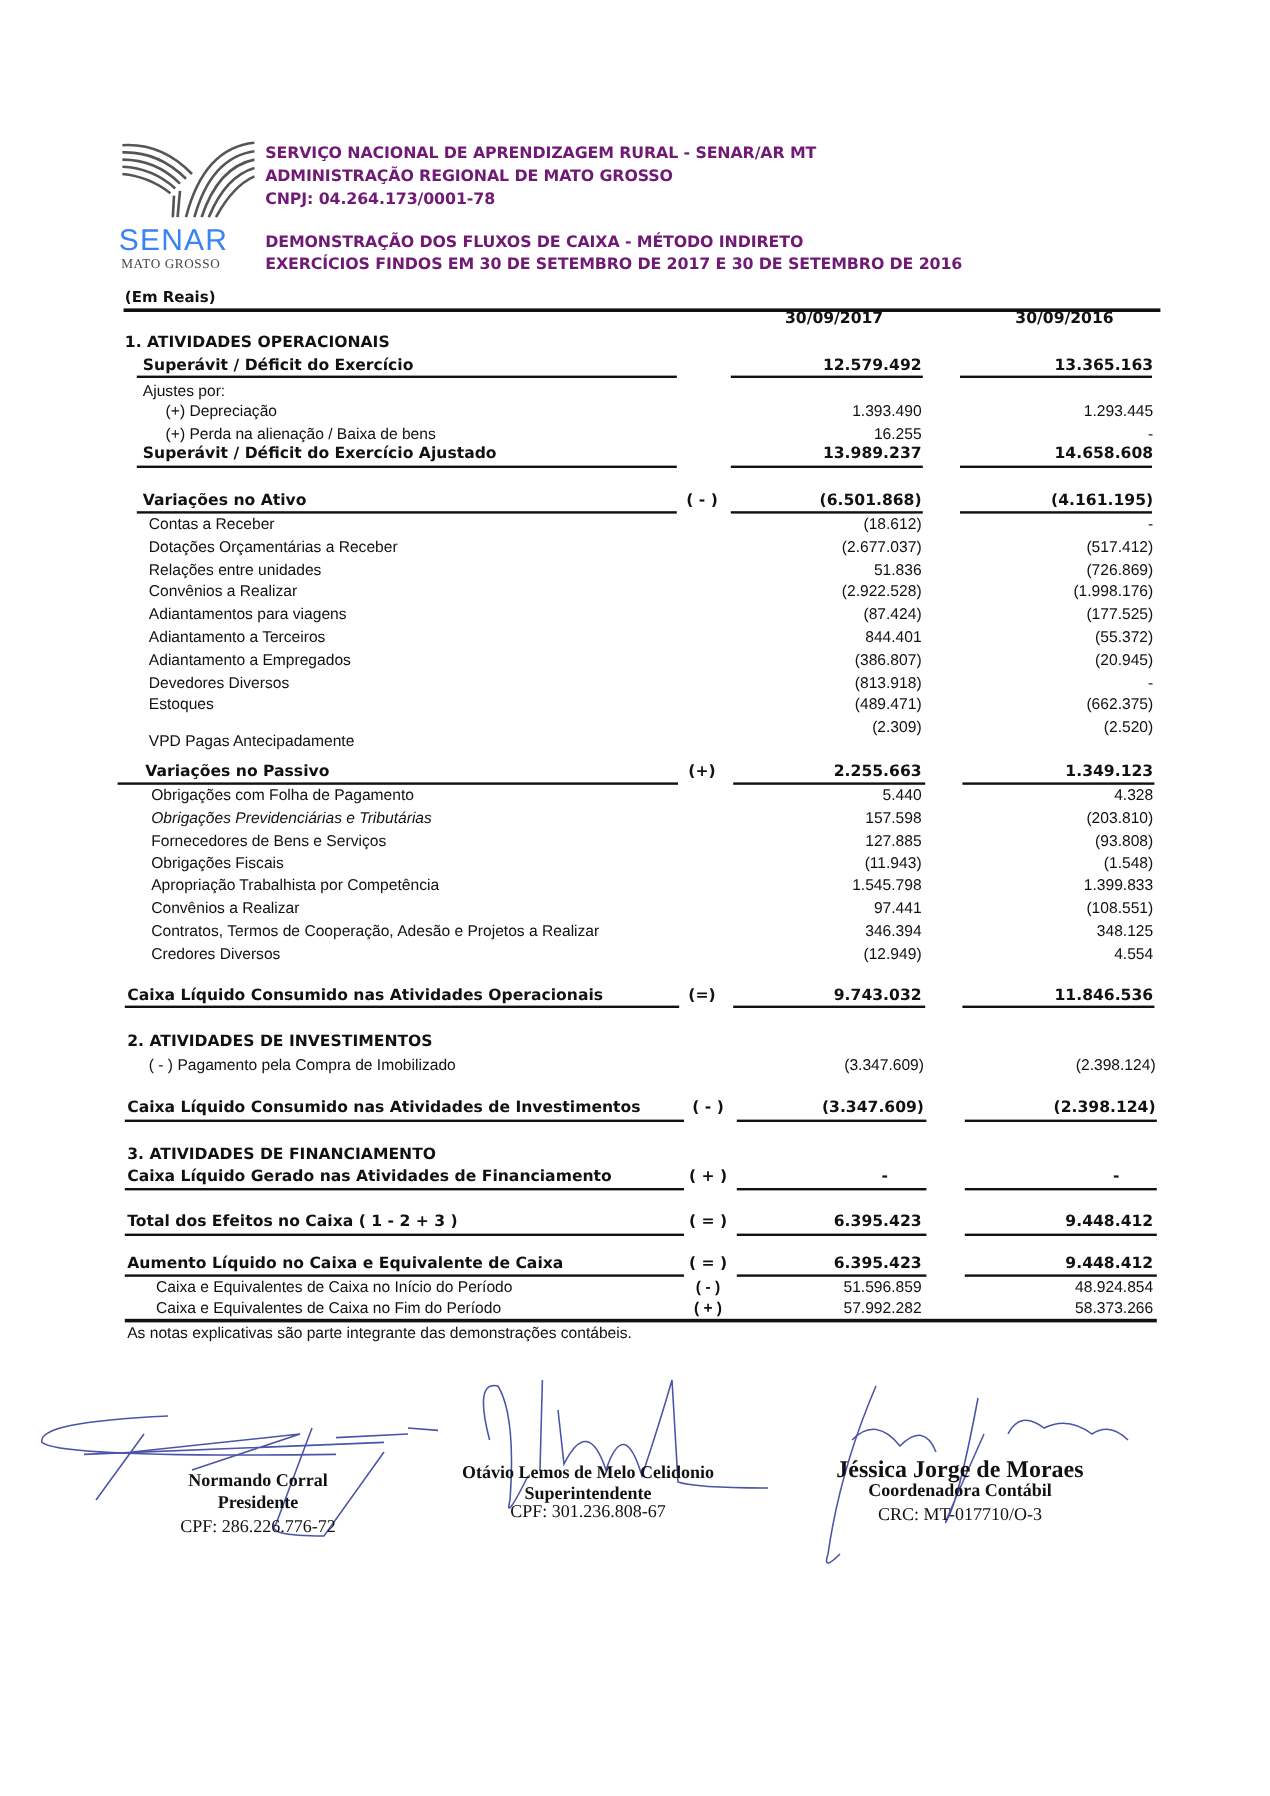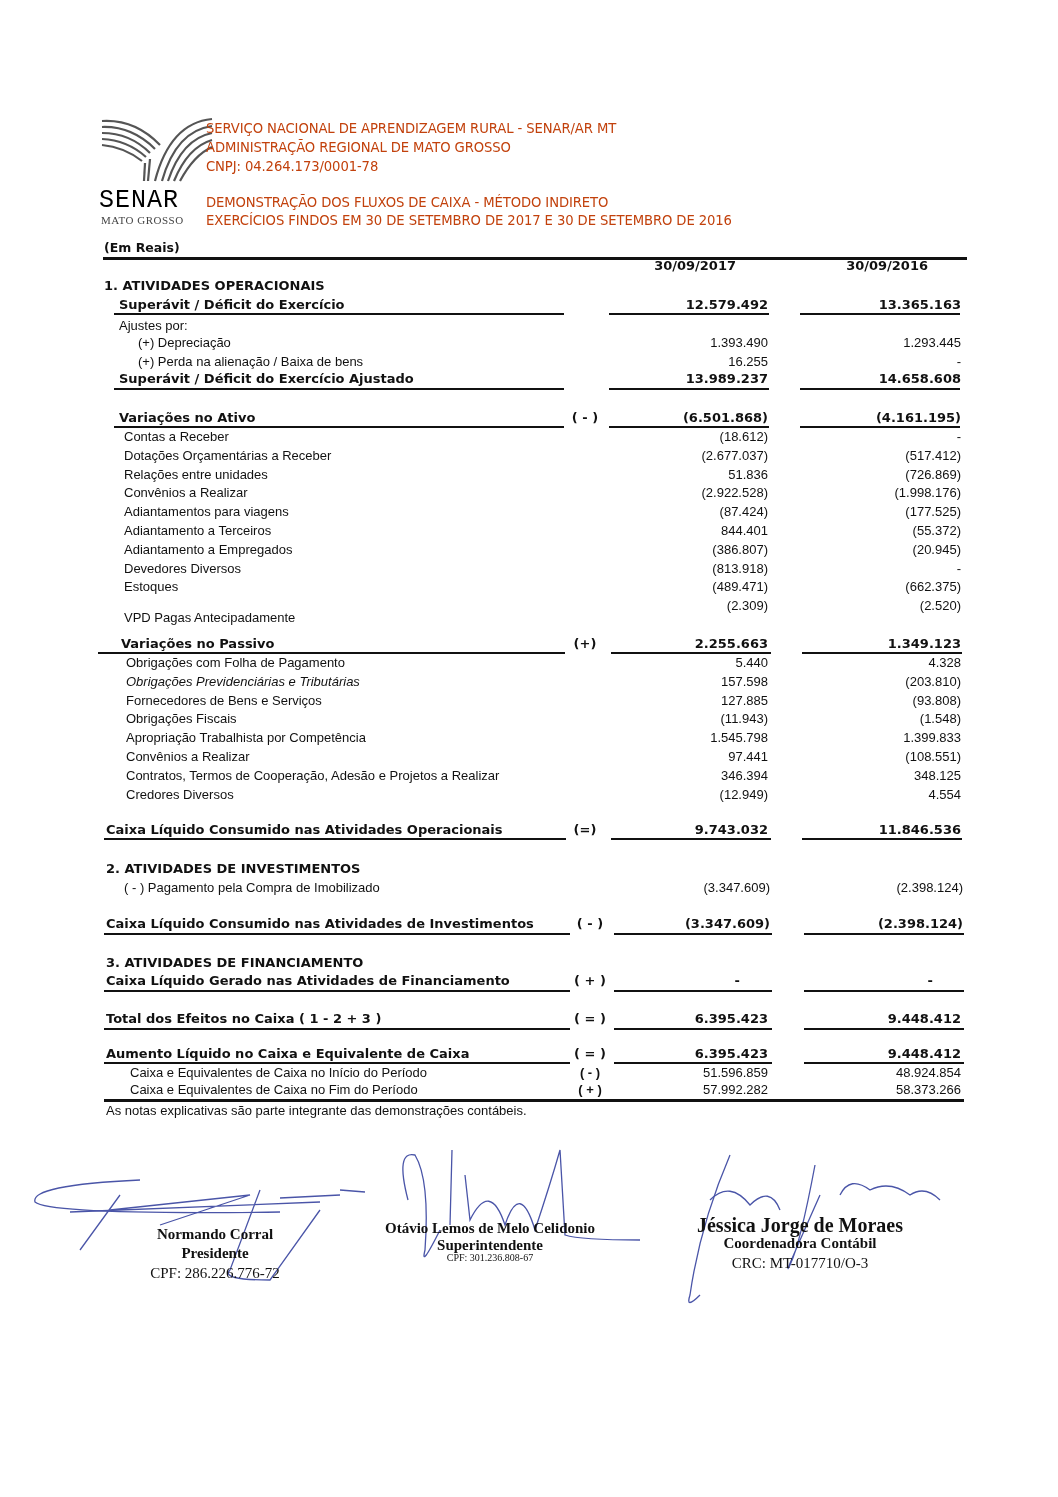--- a/index.html
+++ b/index.html
@@ -1,22 +1,22 @@
 <!DOCTYPE html>
 <html><head>
 <meta charset="utf-8">
 <style>
   html, body { margin: 0; padding: 0; background: #ffffff; }
   body { width: 1058px; height: 1497px; position: relative; overflow: hidden;
          font-family: "DejaVu Sans", sans-serif; color: #111; }
   .abs { position: absolute; }
   .logo { left: 100px; top: 115px; width: 115px; height: 110px; }
-  .logo-word { left: 99px; top: 186px; font-family: Liberation Mono, monospace; font-size: 25px; letter-spacing: 1px; color: #000000; }
+  .logo-word { left: 99px; top: 186px; font-family: Liberation Sans, sans-serif; font-size: 25px; letter-spacing: 1px; color: #3b82f6; }
   .logo-sub { left: 101px; top: 214px; font-family: "Liberation Serif", serif; font-size: 11px; color: #444; letter-spacing: 0.5px; }
-  .hdr { left: 206px; font-size: 13.2px; font-weight: normal; letter-spacing: -0.1px; color: #c2410c; }
+  .hdr { left: 221px; font-size: 13.2px; font-weight: bold; letter-spacing: -0.1px; color: #701a75; }
   .emreais { left: 104px; top: 240px; font-size: 12.5px; font-weight: bold; }
   .topline { left: 103px; top: 257px; width: 864px; height: 3px; background: #111; }
   .colhdr { top: 258px; font-size: 13px; font-weight: bold; text-align: right; width: 150px; }
   .row { position: absolute; left: 0; width: 1058px; font-size: 13px; }
   .lbl { position: absolute; white-space: nowrap; }
   .sign { position: absolute; left: 560px; width: 50px; text-align: center; font-weight: bold; }
   .v1 { position: absolute; right: 290px; text-align: left; white-space: nowrap; }
   .v2 { position: absolute; right: 97px; text-align: right; white-space: nowrap; }
   .b { font-weight: bold; }
   .ul { position: absolute; height: 2px; background: #111; }
@@ -298,17 +298,17 @@
     <path d="M170 50 Q180 30 200 45 Q220 35 240 50 Q255 40 270 55"></path>
   </g>
 </svg>
 
 <div class="sig-text" style="left:130px;top:1226px;width:170px;font-weight:bold;font-size:15px">Normando Corral</div>
 <div class="sig-text" style="left:130px;top:1245px;width:170px;font-weight:bold;font-size:15px">Presidente</div>
 <div class="sig-text" style="left:120px;top:1265px;width:190px;font-size:15px">CPF: 286.226.776-72</div>
 
 <div class="sig-text" style="left:360px;top:1220px;width:260px;font-weight:bold;font-size:15px">Otávio Lemos de Melo Celidonio</div>
 <div class="sig-text" style="left:360px;top:1237px;width:260px;font-weight:bold;font-size:15px">Superintendente</div>
-<div class="sig-text" style="left:360px;top:1252px;width:260px;font-size:10px">CPF: 301.236.808-67</div>
+<div class="sig-text" style="left:360px;top:1252px;width:260px;font-size:15px">CPF: 301.236.808-67</div>
 
 <div class="sig-text" style="left:690px;top:1214px;width:220px;font-weight:bold;font-size:20px">Jéssica Jorge de Moraes</div>
 <div class="sig-text" style="left:690px;top:1235px;width:220px;font-weight:bold;font-size:15px">Coordenadora Contábil</div>
 <div class="sig-text" style="left:690px;top:1255px;width:220px;font-size:15px">CRC: MT-017710/O-3</div>
 
 </body></html>

